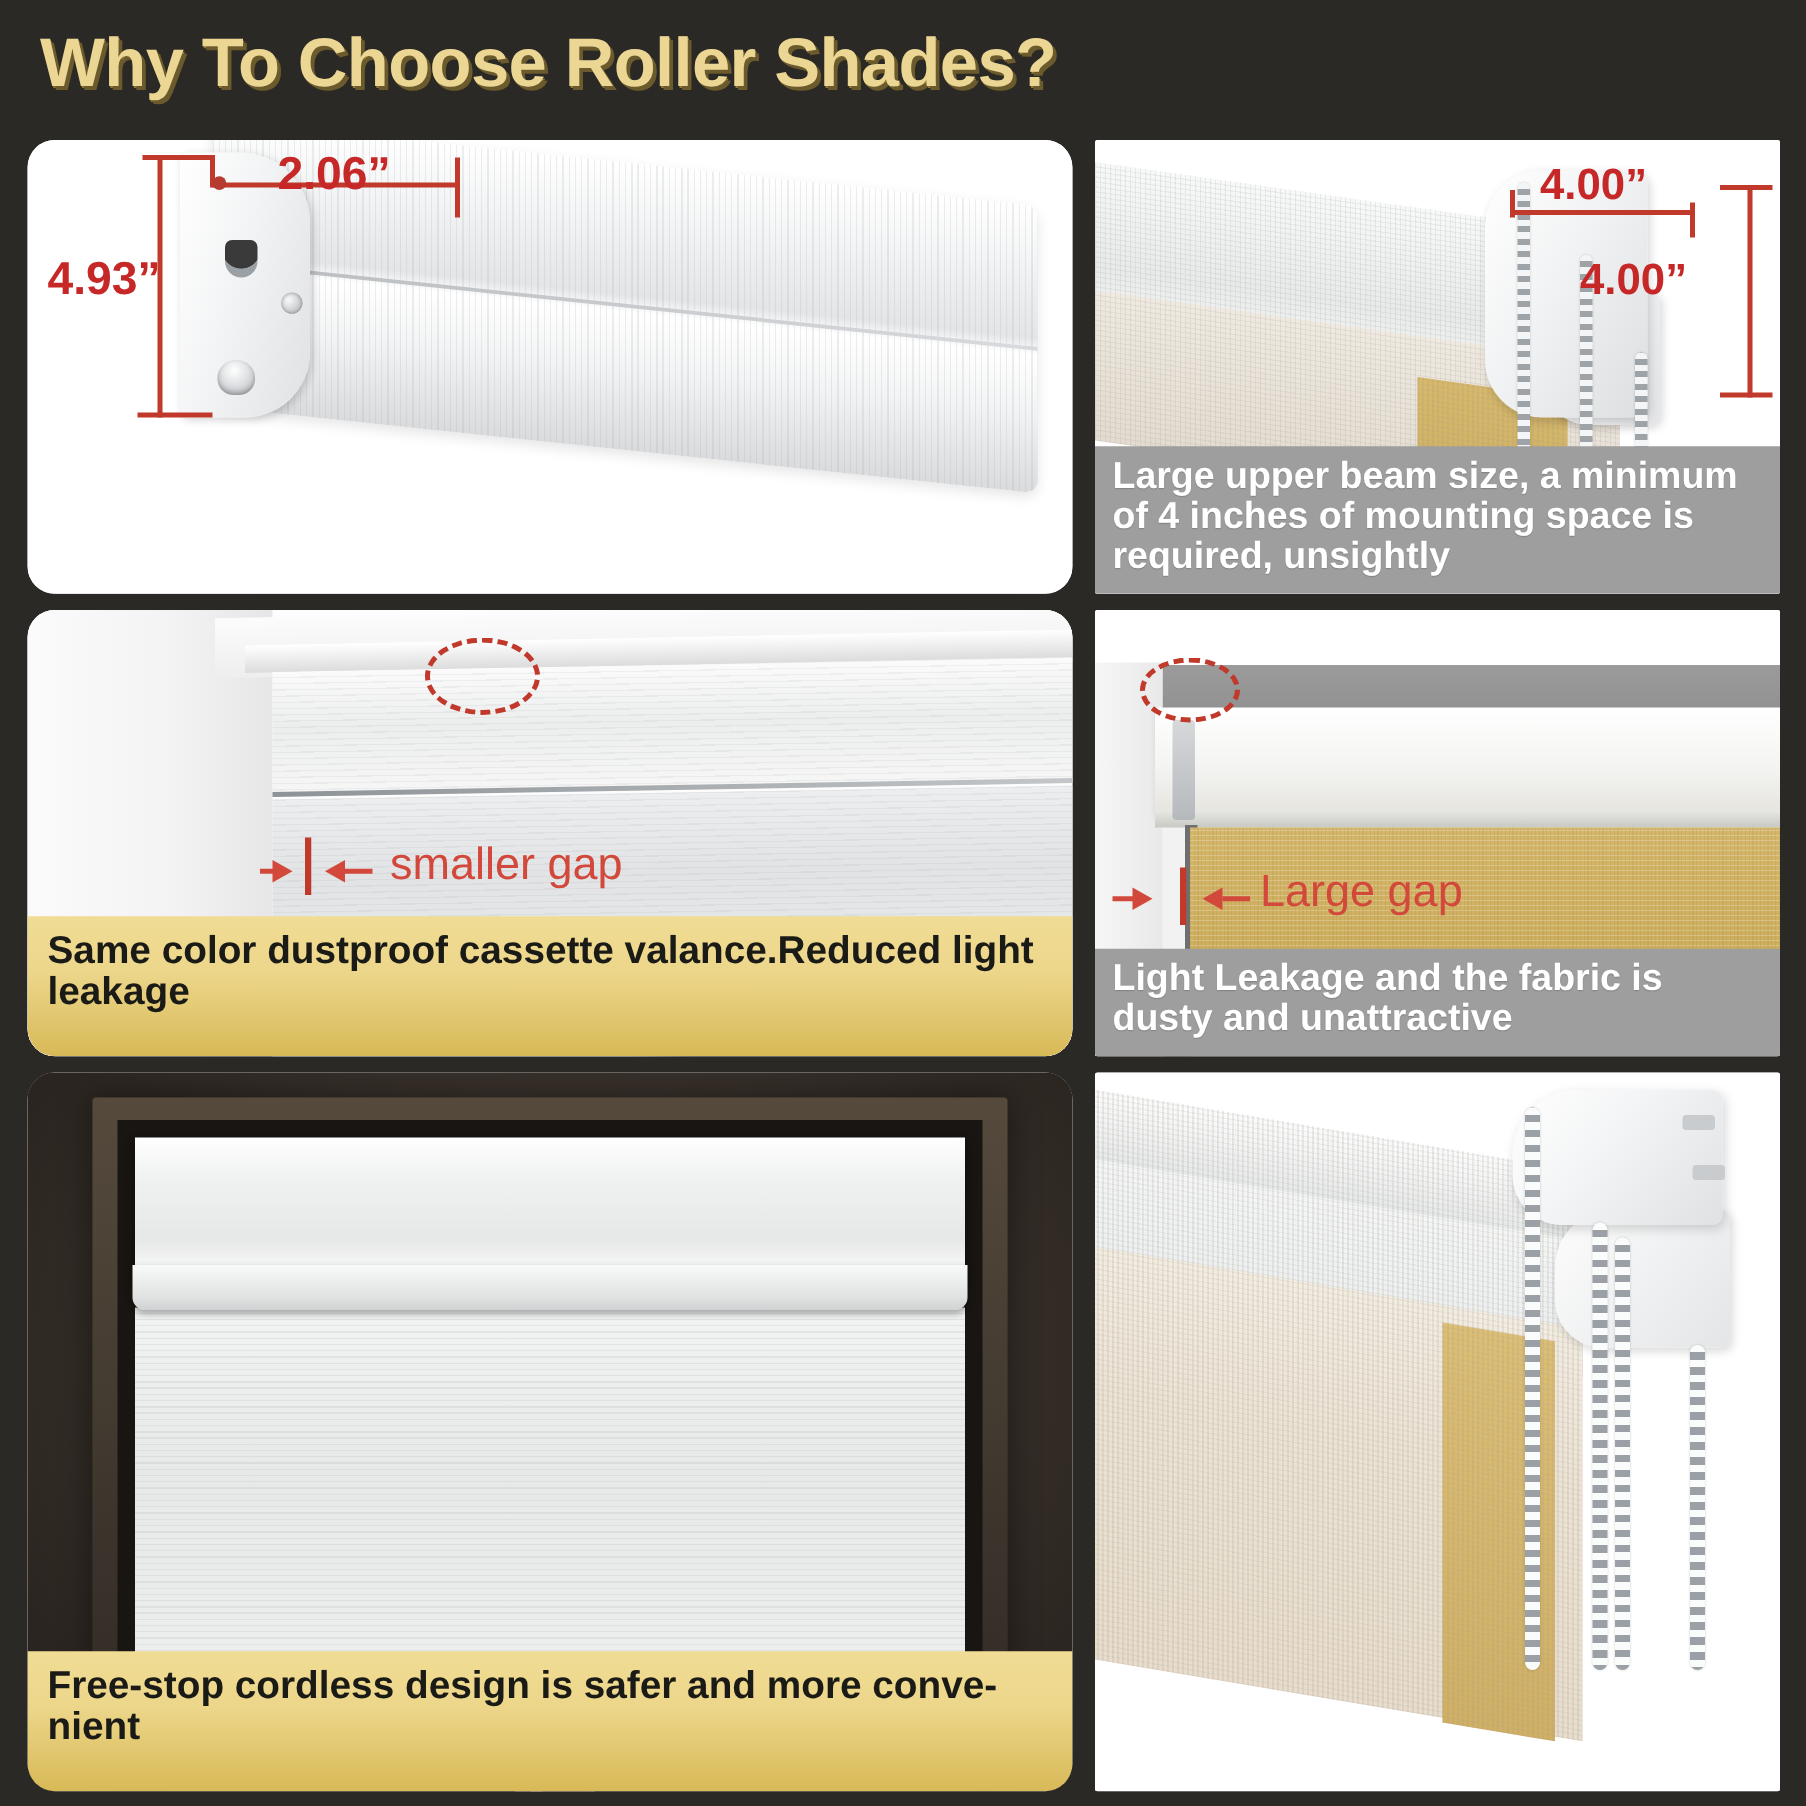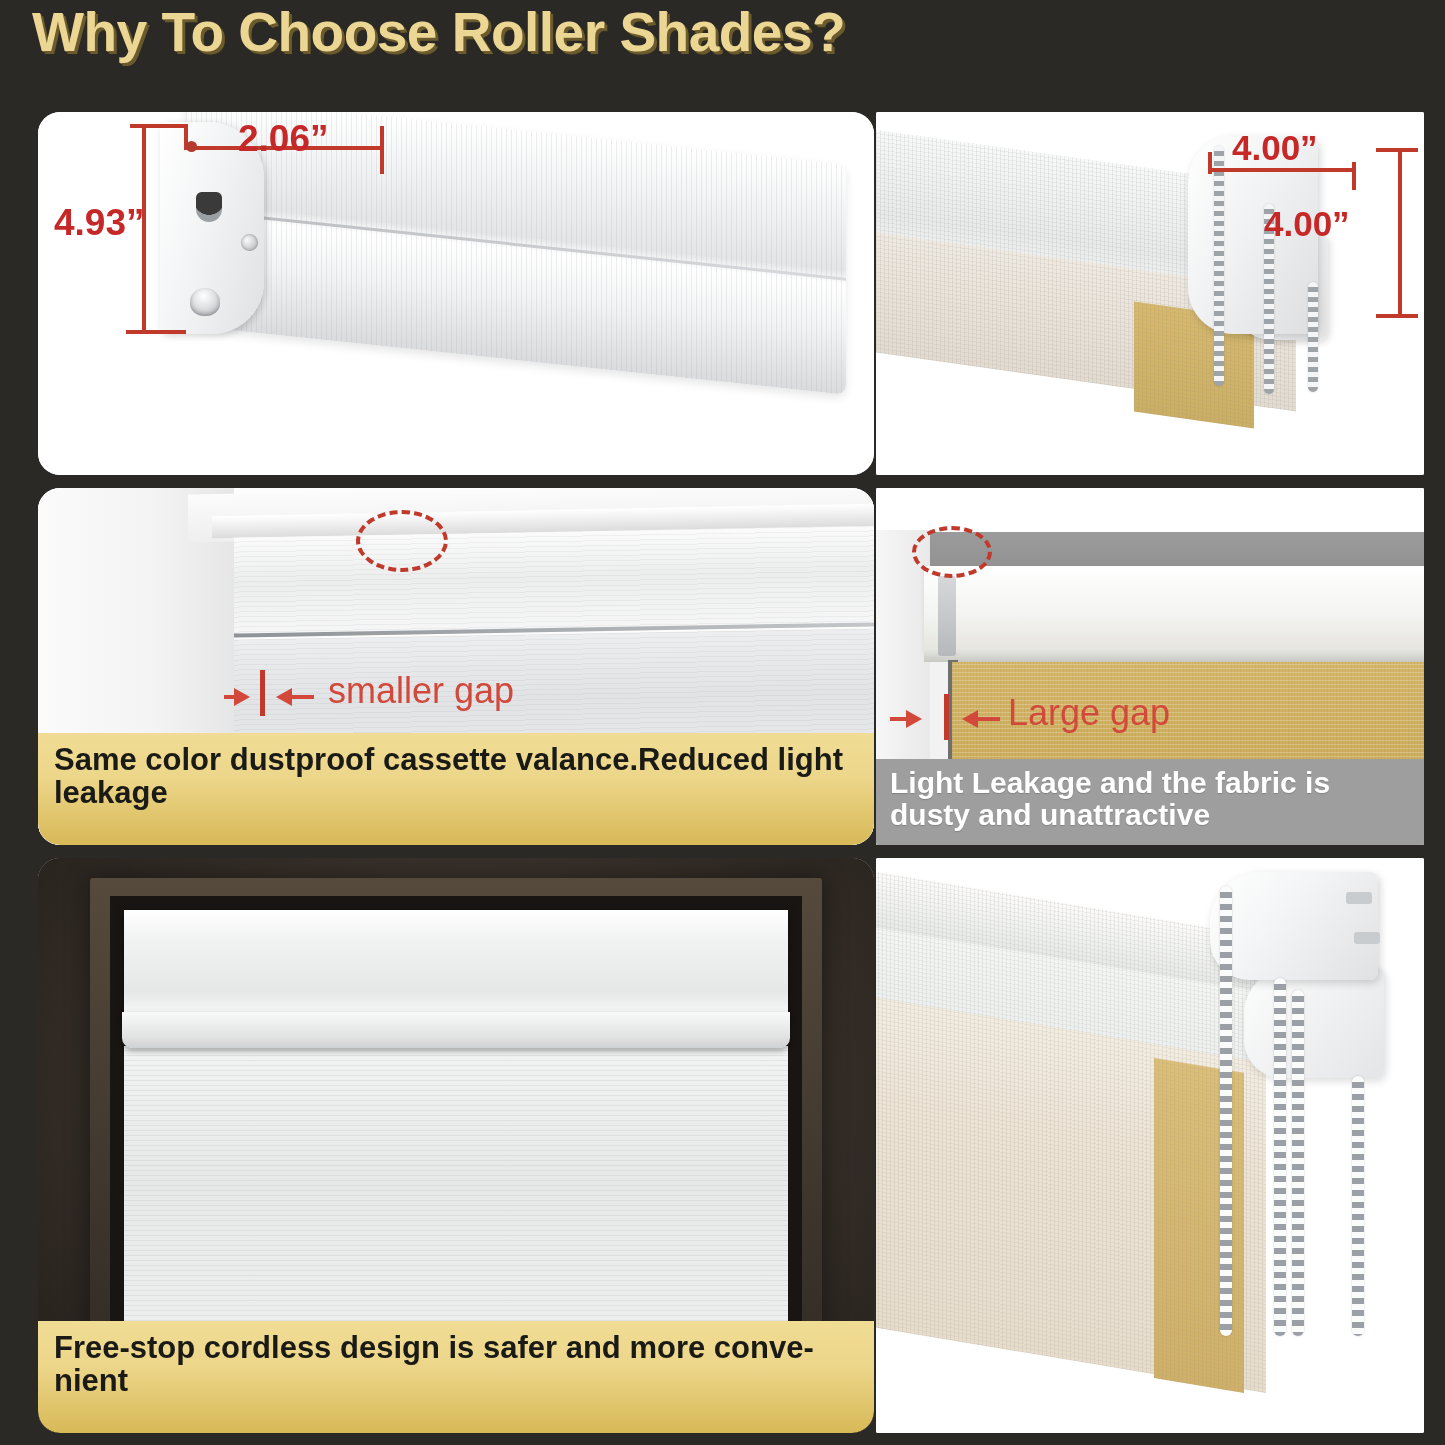--- a/index.html
+++ b/index.html
@@ -10,20 +10,21 @@
     background: #2b2926;
     font-family: "Liberation Sans", sans-serif;
     overflow: hidden;
     position: relative;
   }
 
   
   .header {
     height: 100px;
     display: flex;
+    align-items: center;
     padding-left: 32px;
   }
   .header-title {
     font-size: 55px;
     font-weight: bold;
     letter-spacing: -0.5px;
     color: #ecd694;
     text-shadow: 3px 3px 0 #6b5a2c, 1px 1px 0 #8d7733;
     white-space: nowrap;
   }
@@ -35,21 +36,21 @@
     left: 0;
     width: 1445px;
     height: 1345px;
   }
 
   .panel {
     position: absolute;
     overflow: hidden;
     background: #fff;
   }
-  .panel.left  { left: 22px;  width: 836px; margin-left: 16px; }
+  .panel.left  { left: 22px;  width: 836px; }
   .panel.right { left: 876px; width: 548px; }
 
   .panel.r1 { top: 12px;  height: 363px; }
   .panel.r2 { top: 388px; height: 357px; }
   .panel.r3 { top: 758px; height: 575px; }
 
   .panel.left  { border-radius: 22px; }
   .panel.right { border-radius: 2px; }
 
   .panel-art {
@@ -524,20 +525,21 @@
       <div class="dim-line" style="left:334px; top:56px; width:146px; height:4px;"></div>
       <div class="dim-line" style="left:332px; top:40px; width:4px; height:22px;"></div>
       <div class="dim-line" style="left:476px; top:50px; width:4px; height:28px;"></div>
       <div class="dim-label" style="left:356px; top:16px; font-size:35px;">4.00”</div>
 
       <div class="dim-line" style="left:522px; top:38px; width:4px; height:168px;"></div>
       <div class="dim-line" style="left:500px; top:36px; width:42px; height:4px;"></div>
       <div class="dim-line" style="left:500px; top:202px; width:42px; height:4px;"></div>
       <div class="dim-label" style="left:388px; top:92px; font-size:35px;">4.00”</div>
     </div>
+    <div class="caption gray">Large upper beam size, a minimum of 4 inches of mounting space is required, unsightly</div>
   </div>
 
   <div class="panel left r2">
     <div class="panel-art">
       <div class="p3-wall"></div>
       <div class="p3-frame-l"></div>
       <div class="p3-frame-top"></div>
       <div class="p3-casing"></div>
       <div class="p3-shade-top">
           <div class="p3-weave"></div>

